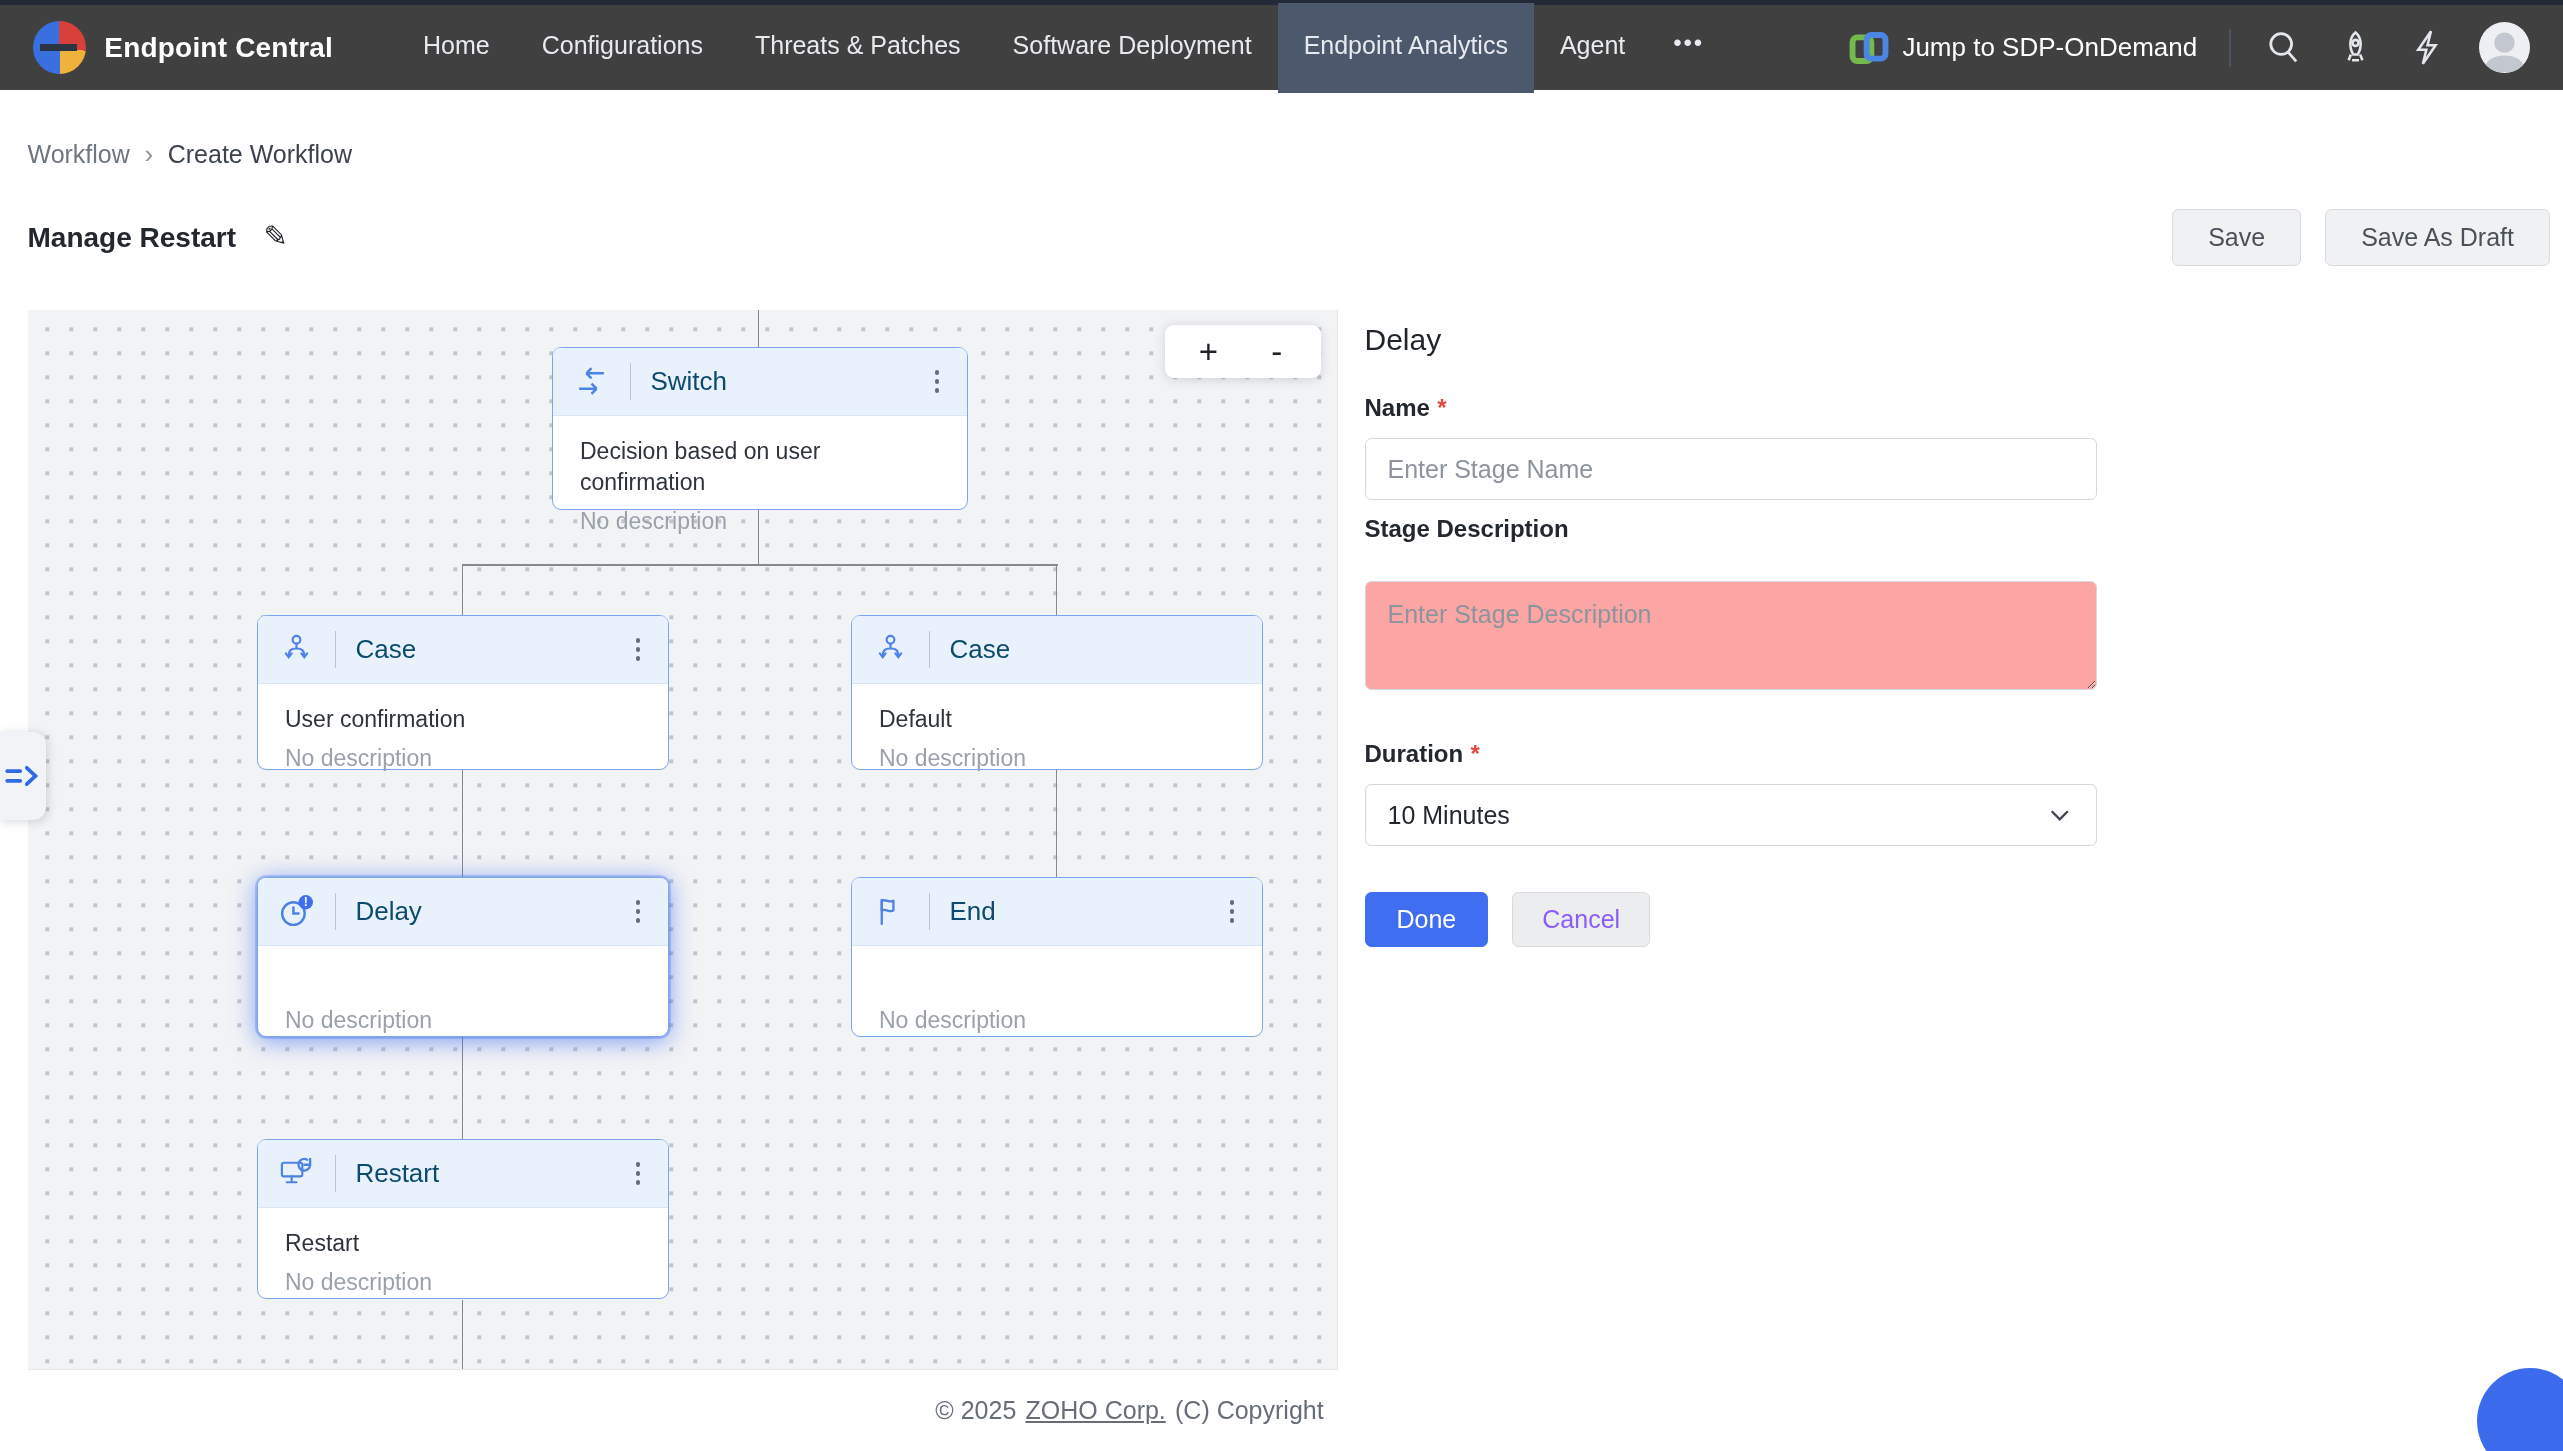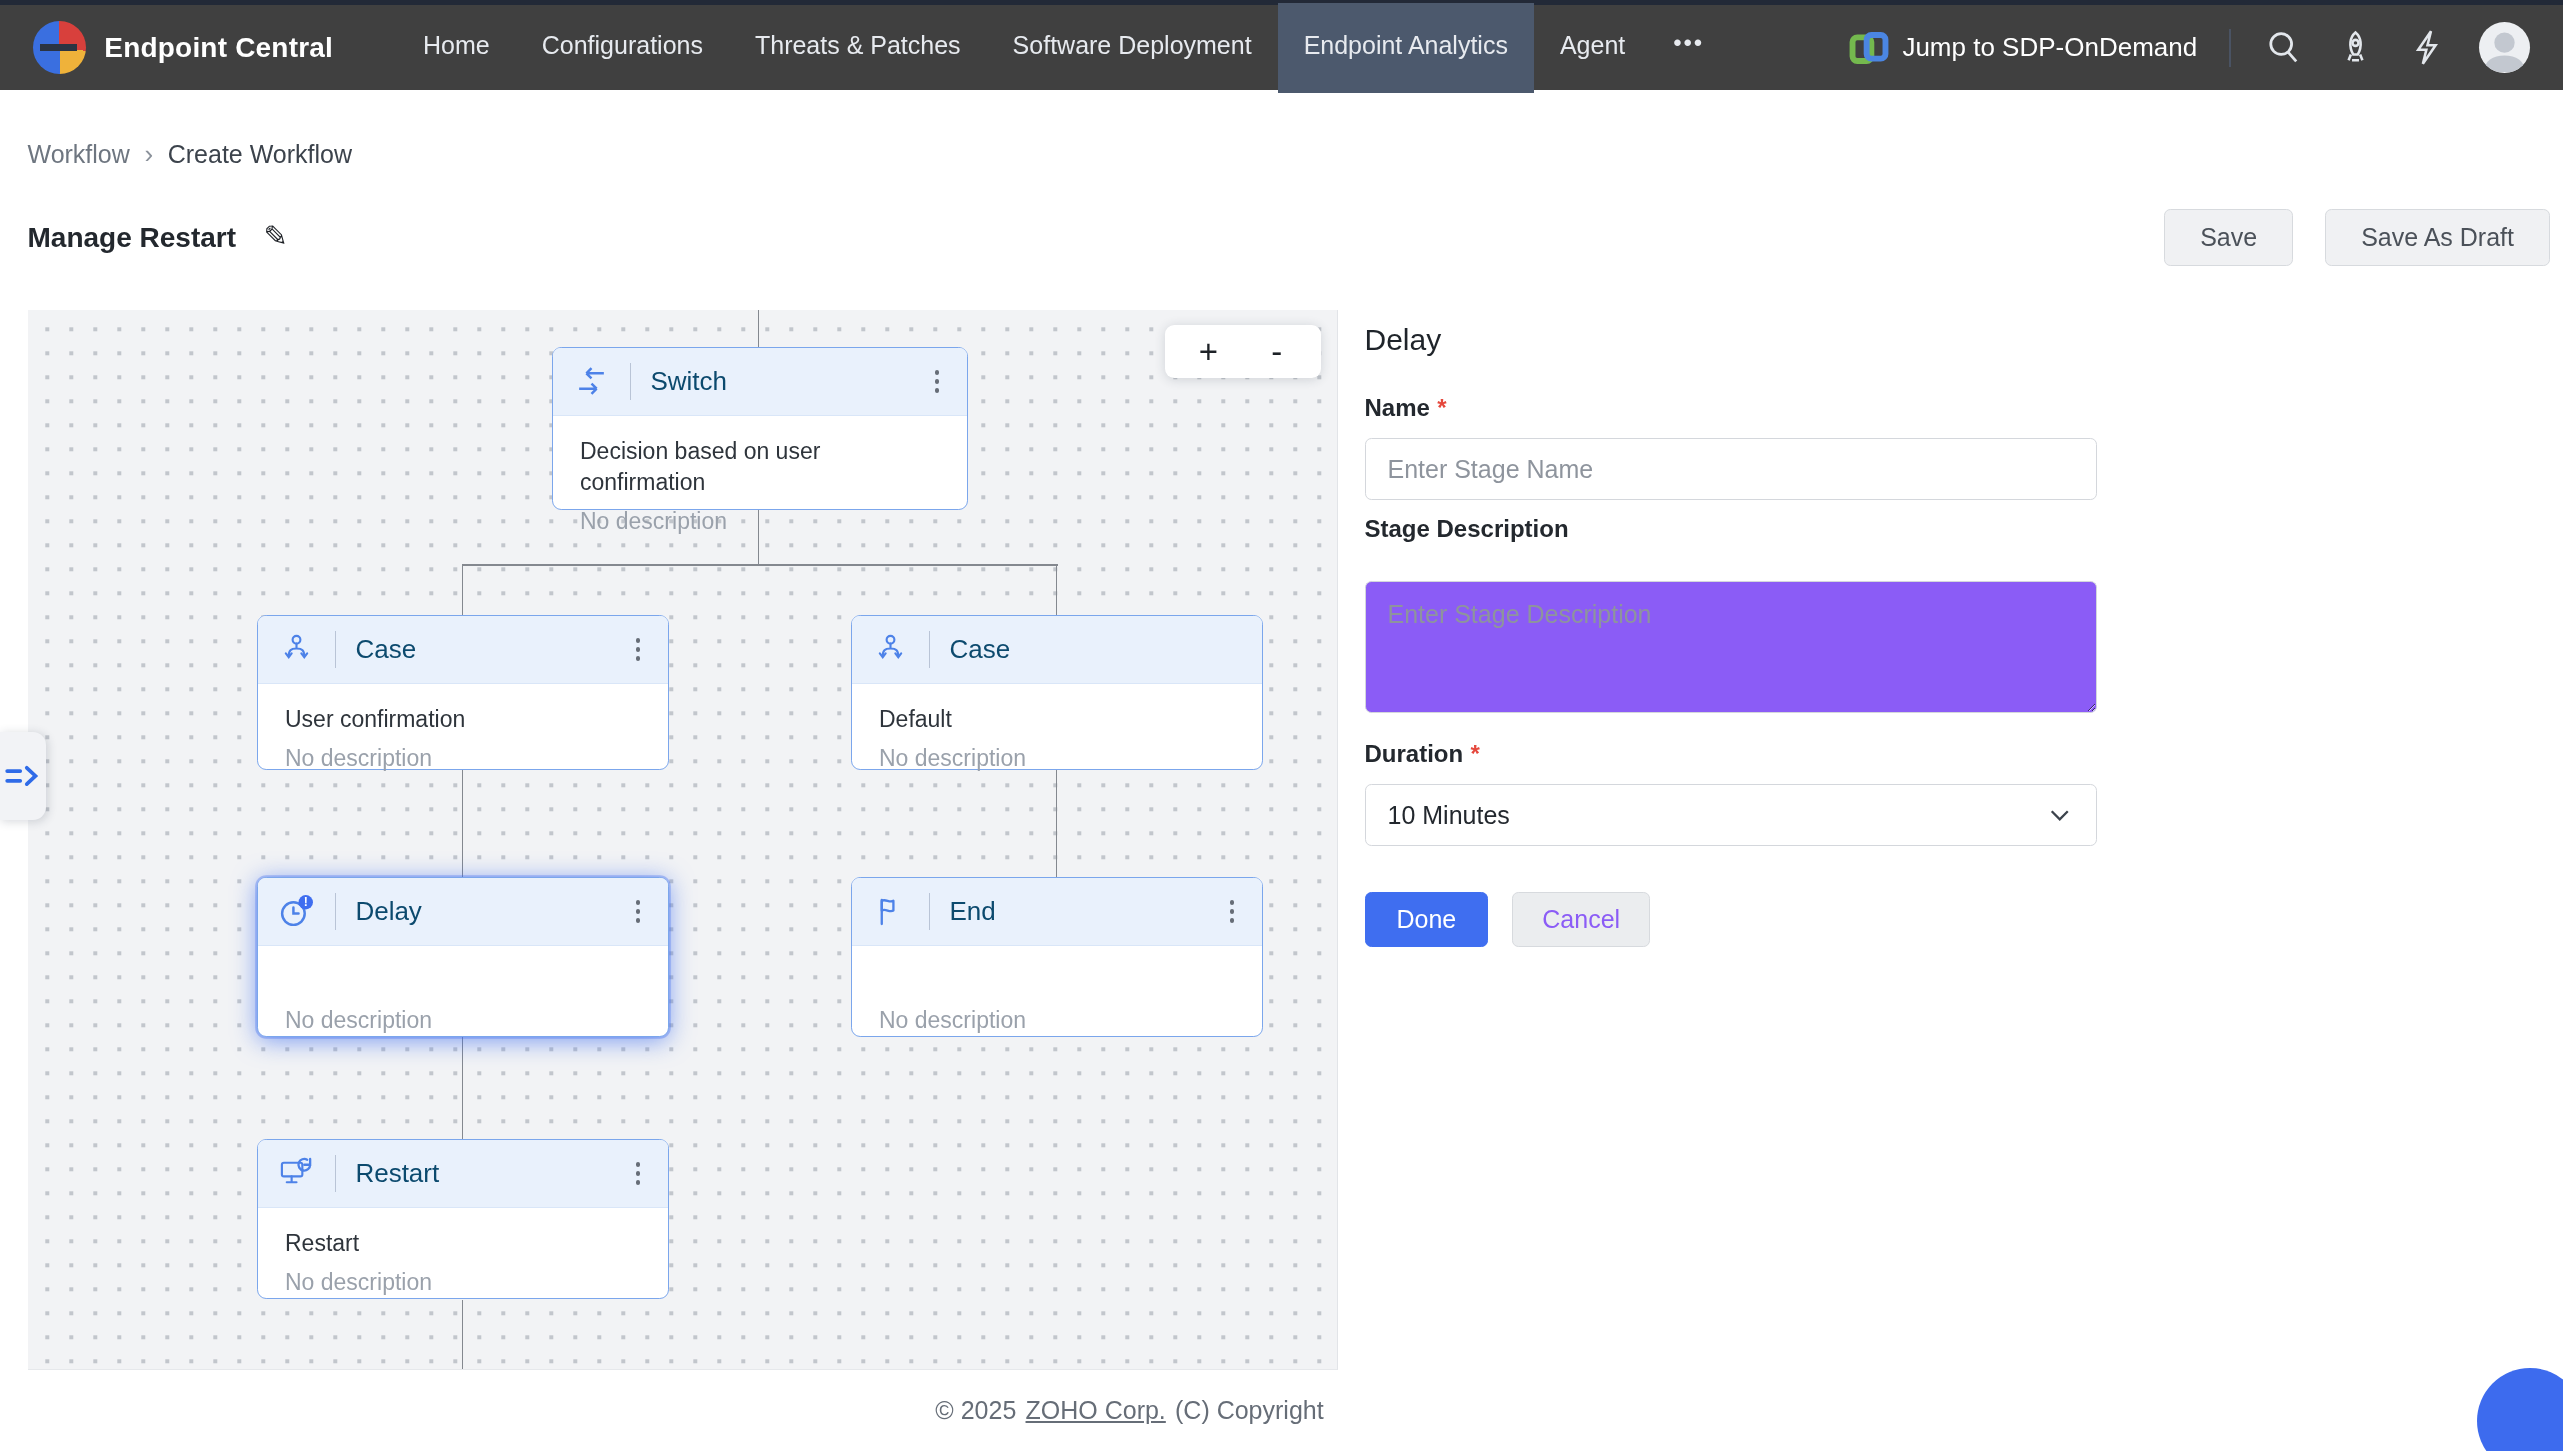--- a/index.html
+++ b/index.html
@@ -30,21 +30,21 @@
 
   
   .breadcrumb { position:absolute; top:139px; left:27.5px; display:flex; align-items:center; gap:14.6px; font-size:25px; }
   .crumb { color:#6e7680; cursor:pointer; }
   .crumb-sep { color:#8b929b; font-size:26px; }
   .crumb-current { color:#3c434c; }
 
   .titlebar { position:absolute; top:209px; left:27.5px; right:13px; display:flex; align-items:center; }
   .page-title { font-size:28px; font-weight:700; color:#23282e; }
   .edit-pencil { margin-left:27.5px; font-size:29px; color:#1c1f24; cursor:pointer; transform:translateY(-1.8px); }
-  .title-actions { margin-left:auto; display:flex; gap:32px; }
+  .title-actions { margin-left:auto; display:flex; gap:24px; }
   .ghost-btn { height:57px; padding:0 35px; background:#f0f1f3; border:0.9px solid #d7dade;
                border-radius:6.4px; font-size:25px; color:#4b5159; cursor:pointer;
                font-family:"Liberation Sans", sans-serif; }
 
   
   .canvas { position:absolute; left:27.5px; top:310px; width:1310px; height:1060px;
             background-color:#f2f3f5;
             background-image:radial-gradient(#c2c6cc 2.2px, transparent 2.4px);
             background-size:24px 24px; background-position:7.3px 7.3px;
             border-right:0.9px solid #e2e4e8; border-bottom:0.9px solid #e6e8eb; overflow:hidden; }
@@ -75,23 +75,23 @@
 
   
   .panel { position:absolute; left:1338px; top:310px; width:1225px; height:1060px; background:#ffffff; }
   .panel-title { position:absolute; left:26.5px; top:13px; font-size:30px; font-weight:500; color:#1f242a; }
   .field-label { position:absolute; left:26.5px; font-size:24px; font-weight:700; color:#23282e; }
   .req { color:#e5483d; margin-left:7.3px; font-size:24px; }
   .lbl-name { top:84px; } .lbl-desc { top:205px; } .lbl-duration { top:430px; }
   .text-input { position:absolute; left:26.5px; top:128px; width:732px; height:62px; border:0.9px solid #d4d7dc;
                 border-radius:6.4px; font-size:25px; color:#23282e; padding:0 22px; outline:none; background:#fff;
                 font-family:"Liberation Sans", sans-serif; }
-  .text-area { position:absolute; left:26.5px; top:271px; width:732px; height:132px; border:0.9px solid #d4d7dc;
+  .text-area { position:absolute; left:26.5px; top:271px; width:732px; height:109px; border:0.9px solid #d4d7dc;
                border-radius:6.4px; font-size:25px; color:#23282e; padding:18.3px 22px; outline:none; resize:vertical;
-               background:#8b5cf6; font-family:"Liberation Sans", sans-serif; }
+               background:#fca5a5; font-family:"Liberation Sans", sans-serif; }
   .text-input::placeholder, .text-area::placeholder { color:#8e949d; }
   .select-box { position:absolute; left:26.5px; top:474px; width:732px; height:62px; border:0.9px solid #d4d7dc;
                 border-radius:6.4px; display:flex; align-items:center; padding:0 22px; cursor:pointer; background:#fff; }
   .select-value { font-size:25px; color:#23282e; }
   .select-box svg { margin-left:auto; }
   .panel-actions { position:absolute; left:26.5px; top:582px; display:flex; gap:24px; }
   .primary-btn { height:55px; padding:0 31px; background:#3f6ef0; border:0.9px solid #3f6ef0; border-radius:6.4px;
                  color:#ffffff; font-size:25px; cursor:pointer; font-family:"Liberation Sans", sans-serif; }
   .secondary-btn { height:55px; padding:0 29px; background:#ebedef; border:0.9px solid #d7dade; border-radius:6.4px;
                    color:#8b5cf6; font-size:25px; cursor:pointer; font-family:"Liberation Sans", sans-serif; }

